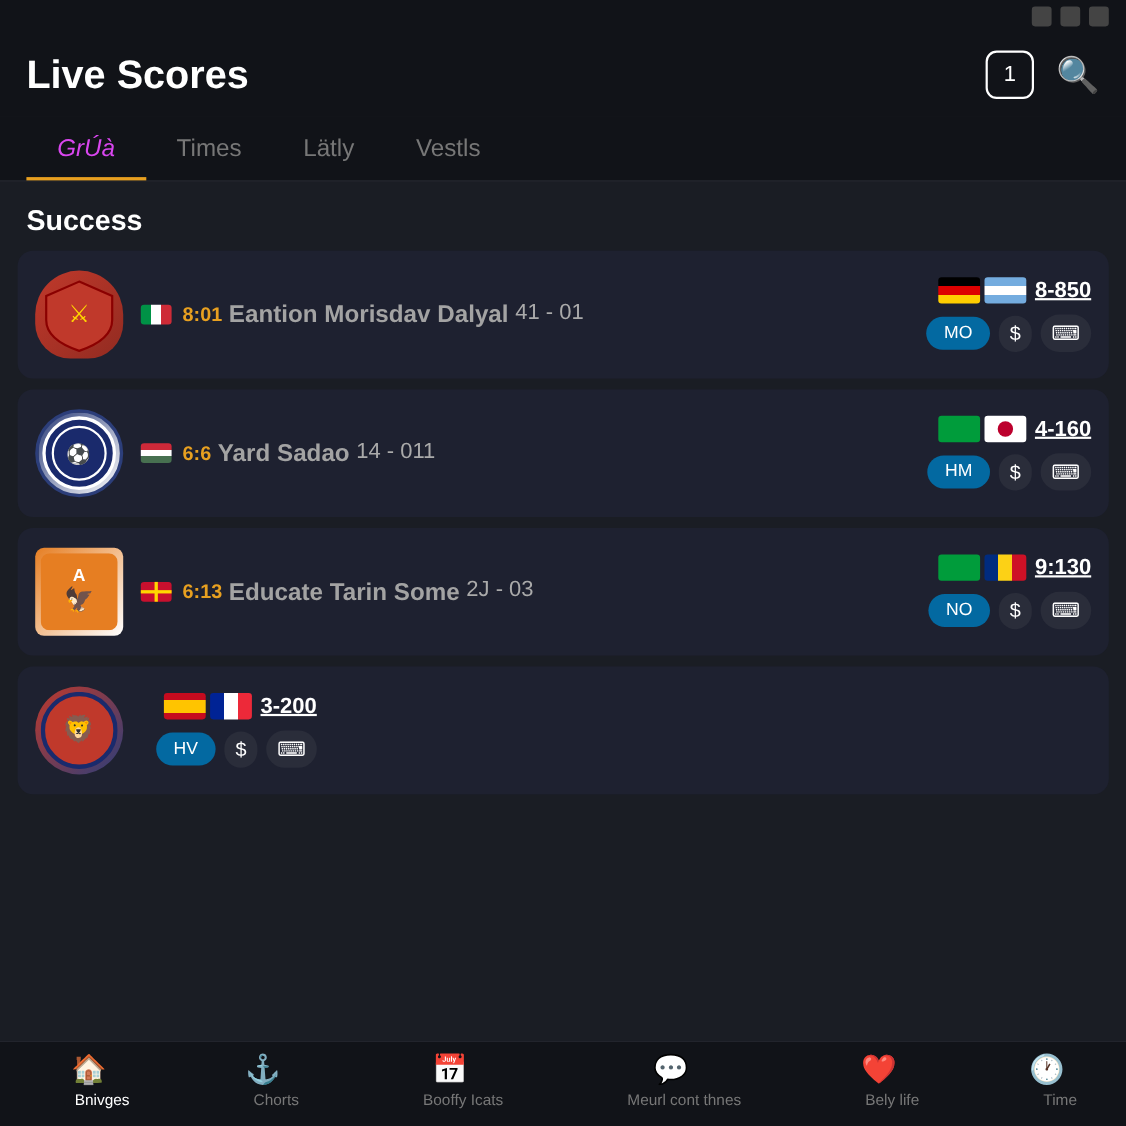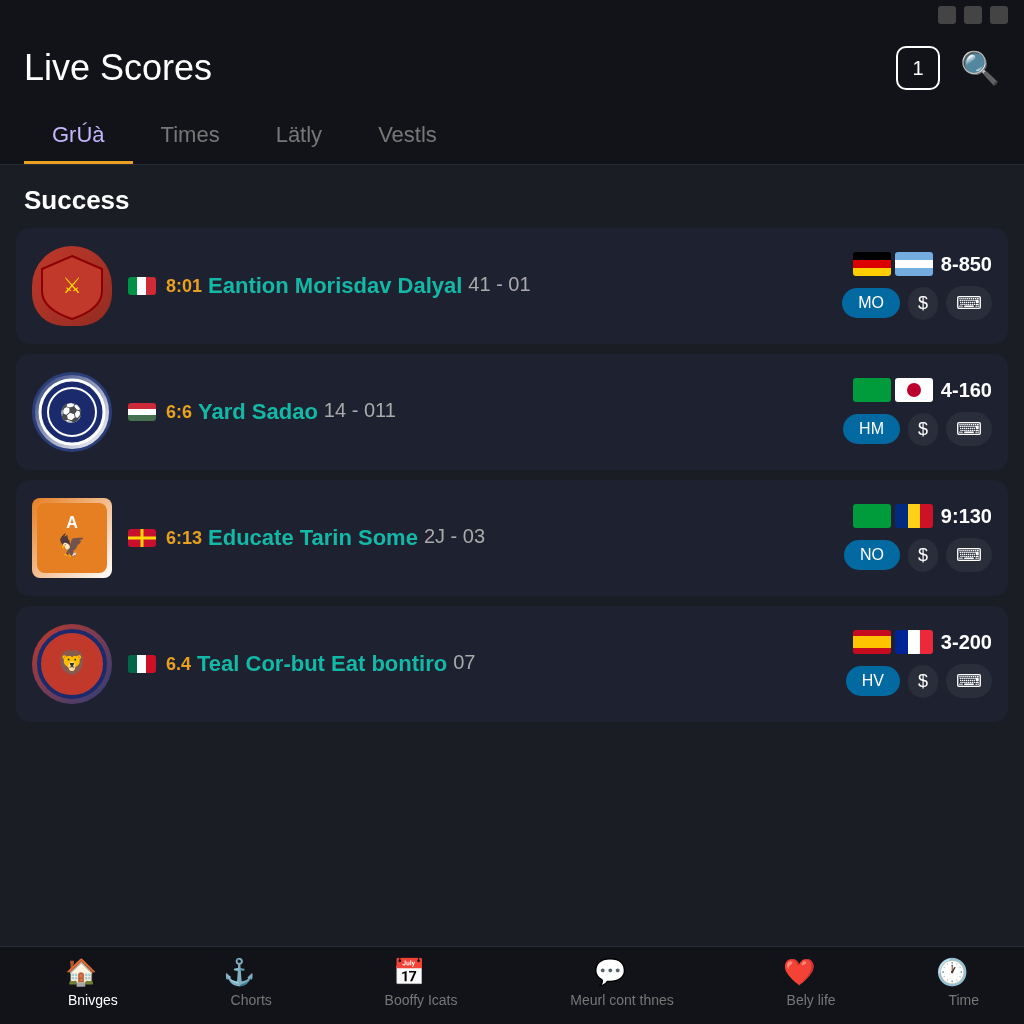--- a/index.html
+++ b/index.html
@@ -35,21 +35,21 @@
     
     .header {
       background: #111318;
       padding: 16px 24px;
       display: flex;
       align-items: center;
       justify-content: space-between;
     }
     .header-title {
       font-size: 36px;
-      font-weight: normal;
+      font-weight: bold;
       color: #fff;
     }
     .header-actions {
       display: flex;
       align-items: center;
       gap: 20px;
     }
     .notification-badge {
       position: relative;
       width: 44px; height: 44px;
@@ -76,21 +76,22 @@
       border-bottom: 1px solid #2a2d35;
     }
     .tab {
       padding: 16px 28px;
       font-size: 22px;
       color: #777;
       cursor: pointer;
       position: relative;
     }
     .tab.active {
-      color: #c4b5fd;
+      color: #d946ef;
+      font-style: italic;
     }
     .tab.active::after {
       content: '';
       position: absolute;
       bottom: 0; left: 0; right: 0;
       height: 3px;
       background: #e8a020;
     }
 
     
@@ -149,21 +150,21 @@
       display: inline-block;
     }
     .match-time {
       font-size: 18px;
       color: #e8a020;
       font-weight: 600;
     }
     .match-name {
       font-size: 22px;
       font-weight: bold;
-      color: #14b8a6;
+      color: #a3a3a3;
     }
     .match-score {
       font-size: 20px;
       color: #aaa;
     }
 
     
     .match-right {
       display: flex;
       flex-direction: column;
@@ -182,20 +183,21 @@
     }
     .flag-med {
       width: 38px; height: 24px;
       border-radius: 3px;
       display: inline-block;
     }
     .odds-value {
       font-size: 20px;
       font-weight: bold;
       color: #fff;
+      text-decoration: underline;
     }
     .match-buttons {
       display: flex;
       gap: 8px;
       align-items: center;
     }
     .btn-pill {
       background: #0369a1;
       border-radius: 20px;
       padding: 6px 16px;
@@ -404,28 +406,20 @@
       </div>
     </div>
 
     <div class="match-card">
       <div class="team-logo logo-red-blue">
         <svg width="70" height="70" viewBox="0 0 70 70">
           <circle cx="35" cy="35" r="33" fill="#c0392b" stroke="#1a2a6c" stroke-width="4"></circle>
           <text x="35" y="42" text-anchor="middle" font-size="24" fill="#fff">🦁</text>
         </svg>
       </div>
-      <div class="match-info">
-        <div class="match-top-row">
-          <span class="flag-small flag-mexico"></span>
-          <span class="match-time">6.4</span>
-        </div>
-        <div class="match-name">Teal Cor-but Eat bontiro</div>
-        <div class="match-score">07</div>
-      </div>
       <div class="match-right">
         <div class="match-flags-odds">
           <div class="flag-pair">
             <span class="flag-med flag-spain"></span>
             <span class="flag-med flag-france"></span>
           </div>
           <span class="odds-value">3-200</span>
         </div>
         <div class="match-buttons">
           <button class="btn-pill">HV</button>

